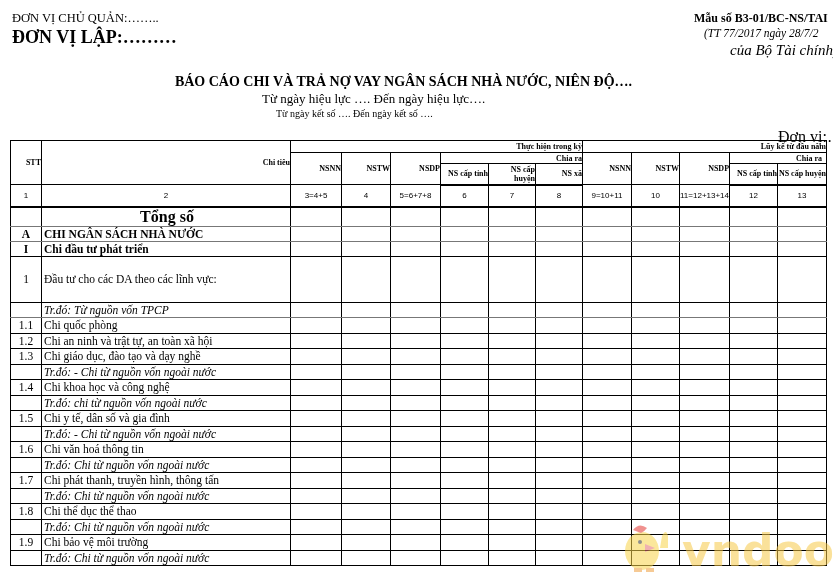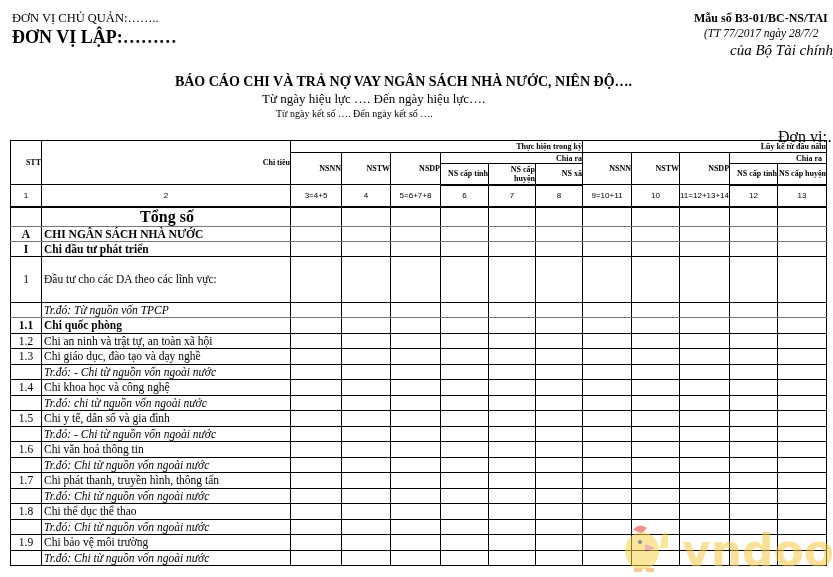--- a/index.html
+++ b/index.html
@@ -166,21 +166,21 @@
         <td></td>
         <td></td>
         <td></td>
         <td></td>
         <td></td>
         <td></td>
         <td></td>
         <td></td>
         <td></td>
       </tr>
-      <tr style="height: 15.5px; font-weight: bold;">
+      <tr style="height: 15.5px;">
         <td class="stt">1.1</td>
         <td class="lbl">Chi quốc phòng</td>
         <td></td>
         <td></td>
         <td></td>
         <td></td>
         <td></td>
         <td></td>
         <td></td>
         <td></td>

